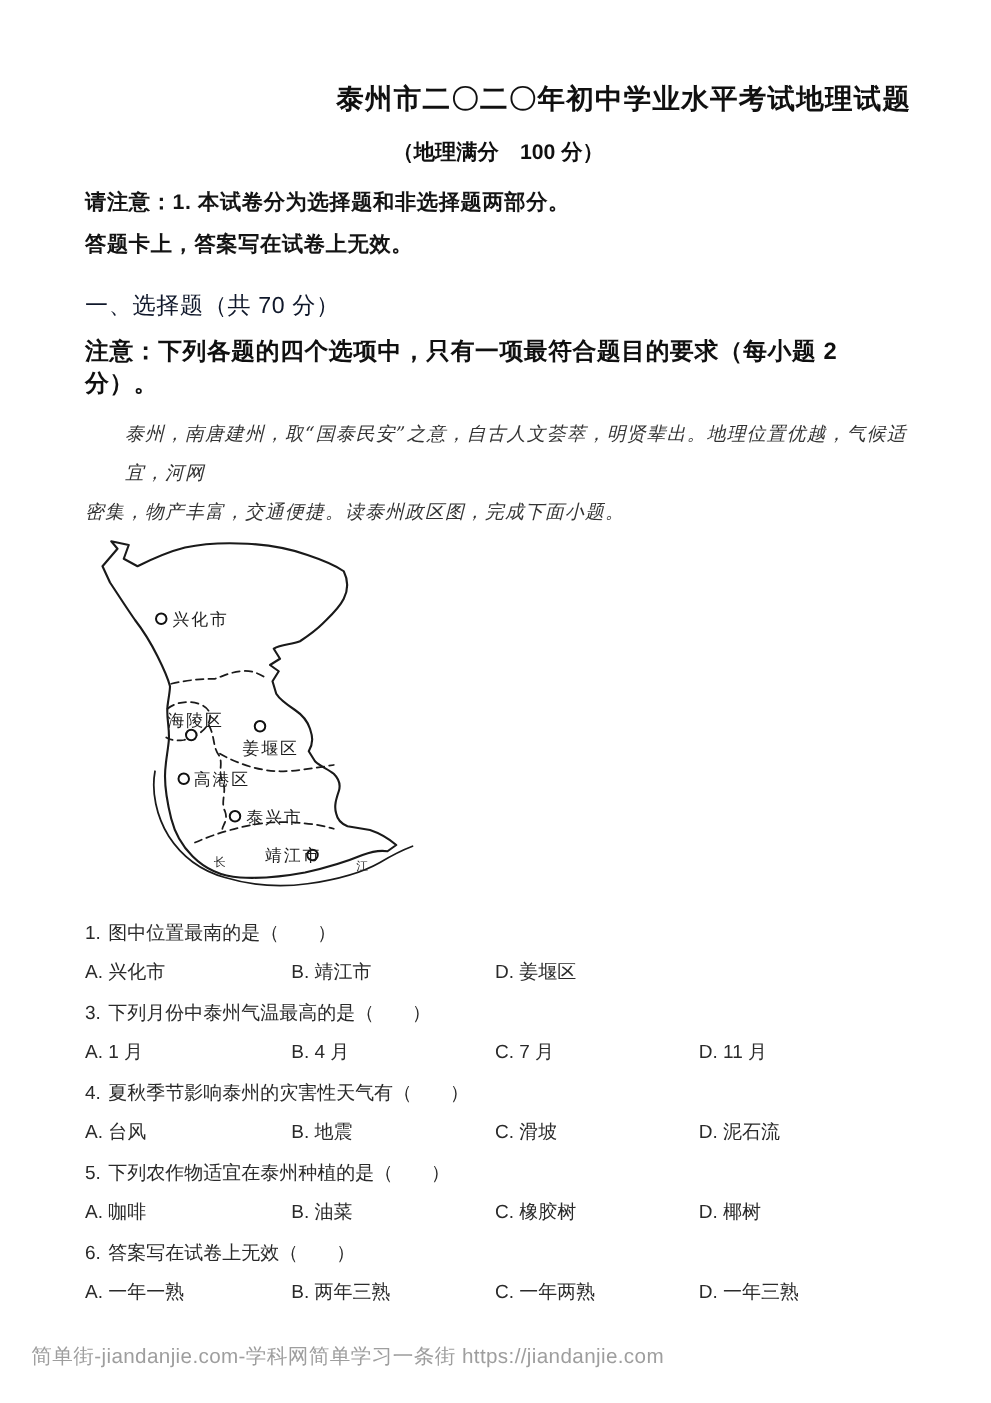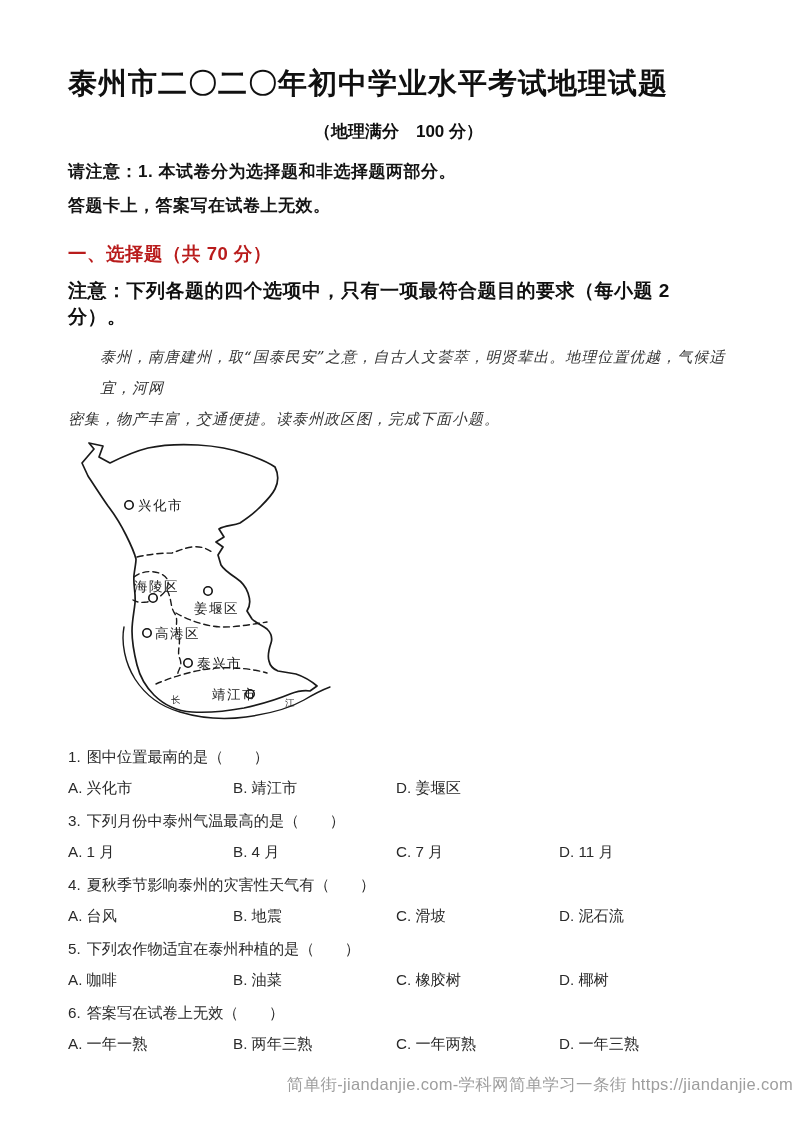--- a/index.html
+++ b/index.html
@@ -6,33 +6,33 @@
   .page{
     position:relative;
     width:793px;height:1122px;
     background:#ffffff;
     font-family:"Liberation Sans","DejaVu Sans",sans-serif;
     color:#262626;
     overflow:hidden;
   }
   .content{position:absolute;left:68px;top:58px;width:661px;}
   .doc-title{
-    font-size:29px;font-weight:700;text-align:left;
+    font-size:22px;font-weight:700;text-align:right;
     margin:6px 0 16px 0;color:#101010;letter-spacing:1px;
   }
   .doc-subtitle{
     font-size:17px;font-weight:700;text-align:center;
     margin:0 0 16px 0;color:#101010;
   }
   .notice-line{
     font-size:17px;font-weight:700;line-height:26px;
     margin:0 0 8px 0;color:#141414;letter-spacing:.5px;
   }
   .section-heading{
-    font-size:18.5px;font-weight:700;color:#b91c1c;
+    font-size:18.5px;font-weight:400;color:#0f172a;
     margin:22px 0 12px 0;letter-spacing:.5px;
   }
   .section-note{
     font-size:19px;font-weight:700;color:#101010;
     margin:0 0 12px 0;letter-spacing:.5px;
   }
   .passage{
     font-family:"DejaVu Serif","Liberation Serif",serif;
     font-style:italic;
     font-size:15px;line-height:31px;color:#333333;
@@ -50,21 +50,21 @@
   .questions{margin-top:6px;}
   .question{margin:0;}
   .q-stem{font-size:15.2px;line-height:29px;color:#2a2a2a;margin:2px 0 2px 0;}
   .q-num{margin-right:6px;}
   .q-opts{
     display:grid;grid-template-columns:165px 163px 163px auto;
     font-size:15.2px;line-height:29px;color:#2a2a2a;margin:0 0 4px 0;
   }
   .footer{
     position:absolute;left:0;right:0;bottom:26px;
-    text-align:right;color:#9e9e9e;font-size:16.5px;letter-spacing:.3px;
+    text-align:left;color:#9e9e9e;font-size:16.5px;letter-spacing:.3px;padding-left:25px;
   }
 </style>
 </head>
 <body>
 
 <div class="page">
   <div class="content">
 
     <div class="doc-title">泰州市二〇二〇年初中学业水平考试地理试题</div>
     <div class="doc-subtitle">（地理满分　100 分）</div>

